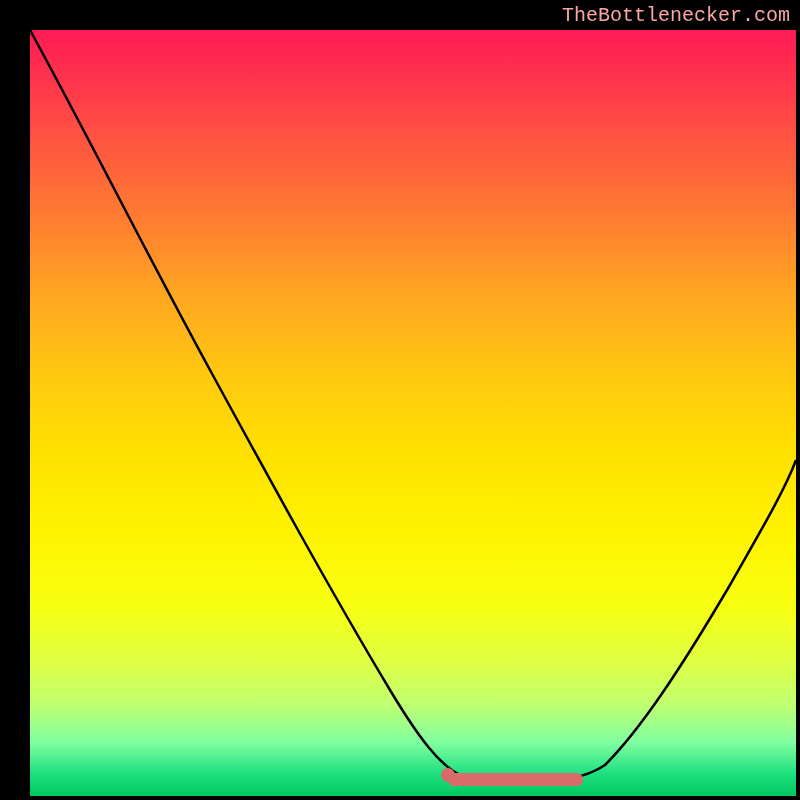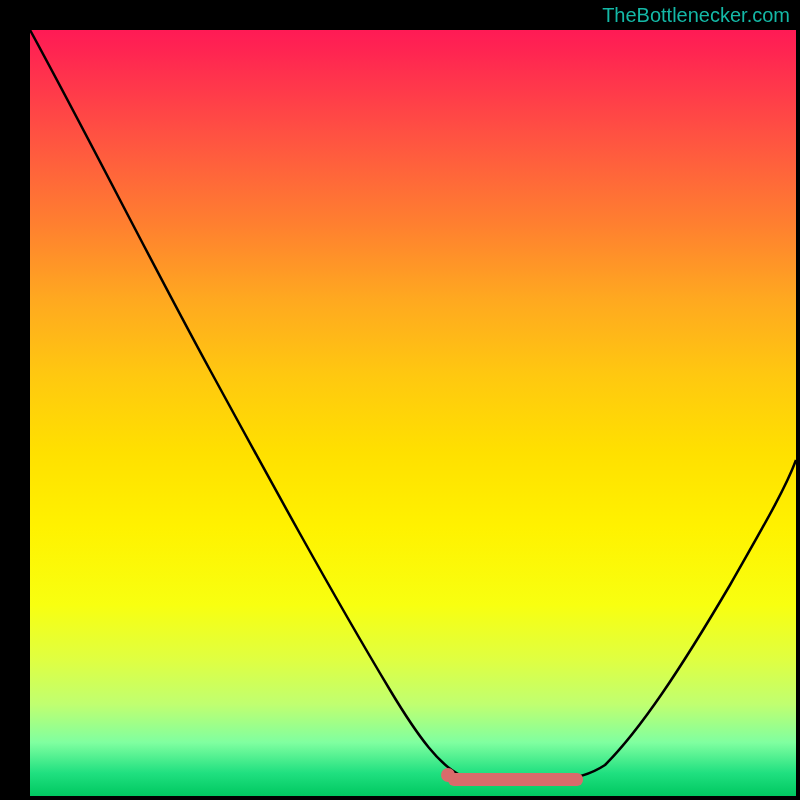--- a/index.html
+++ b/index.html
@@ -8,24 +8,25 @@
     width: 800px;
     height: 800px;
     background: #000;
     position: relative;
     font-family: Arial, sans-serif;
   }
   .watermark {
     position: absolute;
     top: 4px;
     right: 10px;
-    color: #14b8a6;
+    color: #fca5a5;
     font-size: 20px;
     font-weight: 500;
     z-index: 10;
+    font-family: Liberation Mono, monospace;
   }
   .plot-area {
     position: absolute;
     left: 30px;
     top: 30px;
     width: 766px;
     height: 766px;
     overflow: hidden;
   }
   .gradient-bg {

